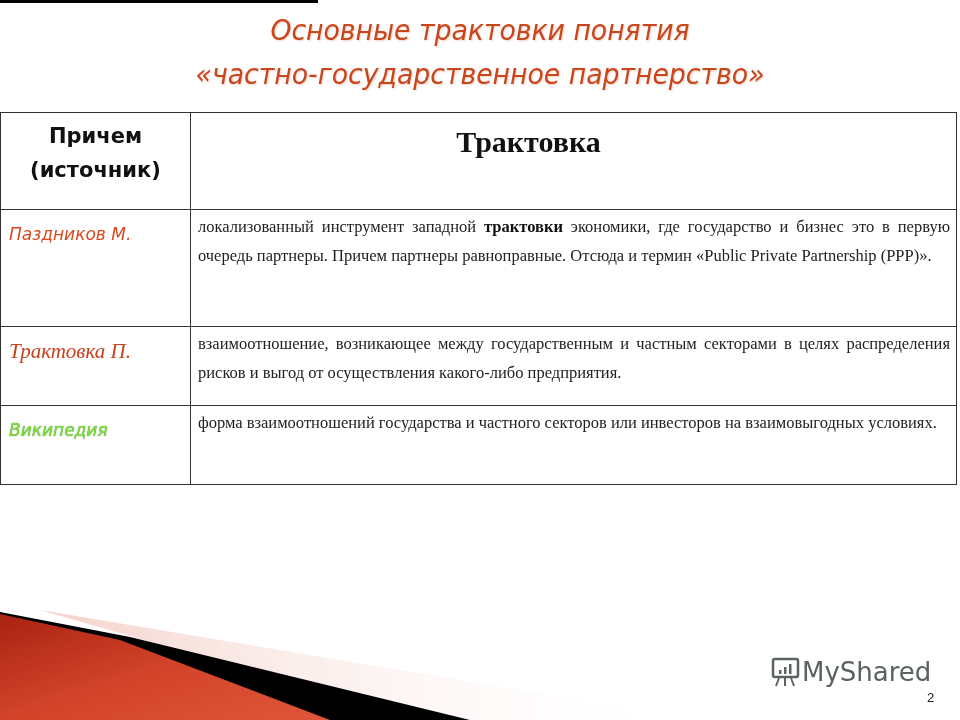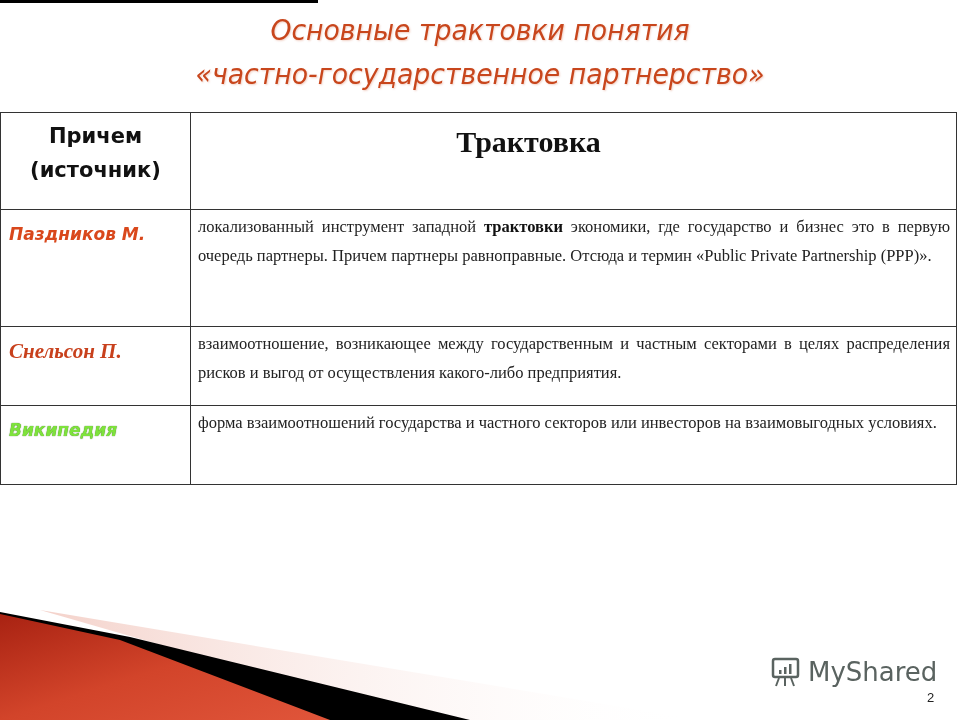--- a/index.html
+++ b/index.html
@@ -9,33 +9,33 @@
   .title div { white-space: nowrap; }
 
   .deco { position: absolute; left: 0; top: 0; width: 960px; height: 720px; pointer-events: none; z-index: 1; }
 
   table.main { position: absolute; left: 0; top: 112px; width: 957px; border-collapse: collapse; z-index: 2; background: transparent; }
   table.main td, table.main th { border: 1.5px solid #333; vertical-align: top; padding: 0; }
   table.main tr { }
   .h-author { width: 189px; height: 90px; text-align: center; font-family: "DejaVu Sans", sans-serif; font-weight: bold; font-size: 21px; line-height: 34px; color: #111; padding-top: 6px !important; }
   .h-interp { font-family: "Liberation Serif", serif; font-weight: bold; font-size: 30px; color: #111; padding-top: 12px !important; }
   .h-interp span { display: inline-block; margin-left: -90px; }
-  .author { padding: 6px 8px 0 8px !important; font-family: "DejaVu Sans", sans-serif; font-weight: bold; font-style: italic; font-size: 17px; line-height: 36px; color: #d9481c; margin-left: 24px; }
+  .author { padding: 6px 8px 0 8px !important; font-family: "DejaVu Sans", sans-serif; font-weight: normal; font-style: italic; font-size: 17px; line-height: 36px; color: #d9481c; margin-left: 24px; }
   .author.serif { font-family: "Liberation Serif", serif; font-size: 21px; color: #c8401c; }
   .author.wiki { color: #7ee23c; text-shadow: 0 0 1px #2a5c0a; position: relative; z-index: 3; }
   .text { padding: 2px 6px 0 7px !important; font-family: "Liberation Serif", serif; font-size: 16.5px; line-height: 29px; color: #222; text-align: justify; }
   .text b { color: #111; }
   .r1 td { height: 110px; }
   .r2 td { height: 109px; }
   .r3 td { height: 114px; }
   .r4 td { height: 72px; }
   .r5 td { height: 72px; }
   .r5 .text { position: relative; z-index: 0; }
 
-  .watermark { position: absolute; left: 768px; top: 655px; display: flex; align-items: center; gap: 6px; z-index: 4; color: #5a6360; font-family: "DejaVu Sans", sans-serif; font-size: 26px; }
+  .watermark { position: absolute; left: 768px; top: 655px; display: flex; align-items: center; z-index: 4; color: #5a6360; font-family: "DejaVu Sans", sans-serif; font-size: 26px; }
   .watermark svg { width: 34px; height: 34px; }
   .pagenum { position: absolute; left: 927px; top: 690px; font-size: 13px; color: #222; z-index: 4; font-family: "Liberation Sans", sans-serif; }
 </style>
 </head>
 <body>
 
 <div class="topbar"></div>
 
 <div class="title">
   <div>Основные трактовки понятия</div>
@@ -51,21 +51,21 @@
     </th>
     <th class="h-interp">
       <span>Трактовка</span>
     </th>
   </tr>
   <tr class="r1">
     <td class="author">Паздников М.</td>
     <td class="text"><span>локализованный инструмент западной </span><b>трактовки</b><span> экономики, где государство и бизнес это в первую очередь партнеры. Причем партнеры равноправные. Отсюда и термин «Public Private Partnership (PPP)».</span></td>
   </tr>
   <tr class="r4">
-    <td class="author serif">Снельсон П.</td>
+    <td class="author serif">Трактовка П.</td>
     <td class="text">взаимоотношение, возникающее между государственным и частным секторами в целях распределения рисков и выгод от осуществления какого-либо предприятия.</td>
   </tr>
   <tr class="r5">
     <td class="author wiki">Википедия</td>
     <td class="text">форма взаимоотношений государства и частного секторов или инвесторов на взаимовыгодных условиях.</td>
   </tr>
 </tbody>
   </table>
 
 <svg class="deco" viewBox="0 0 960 720" style="z-index:3;">

